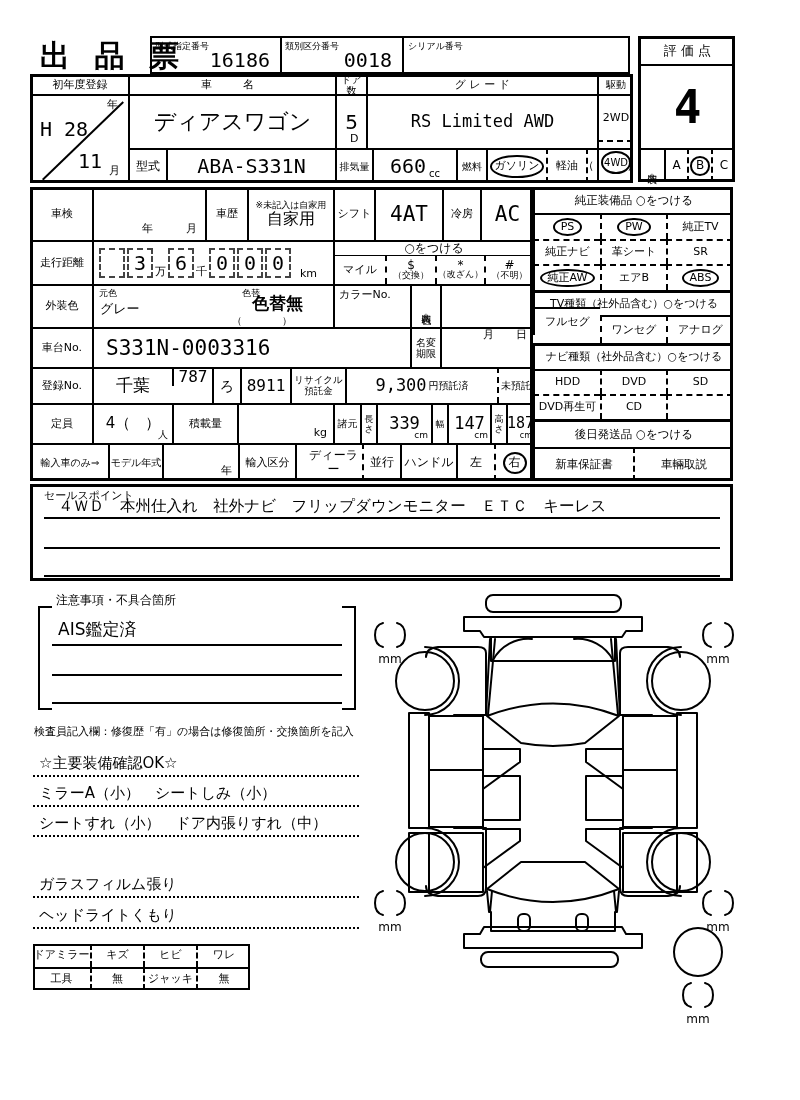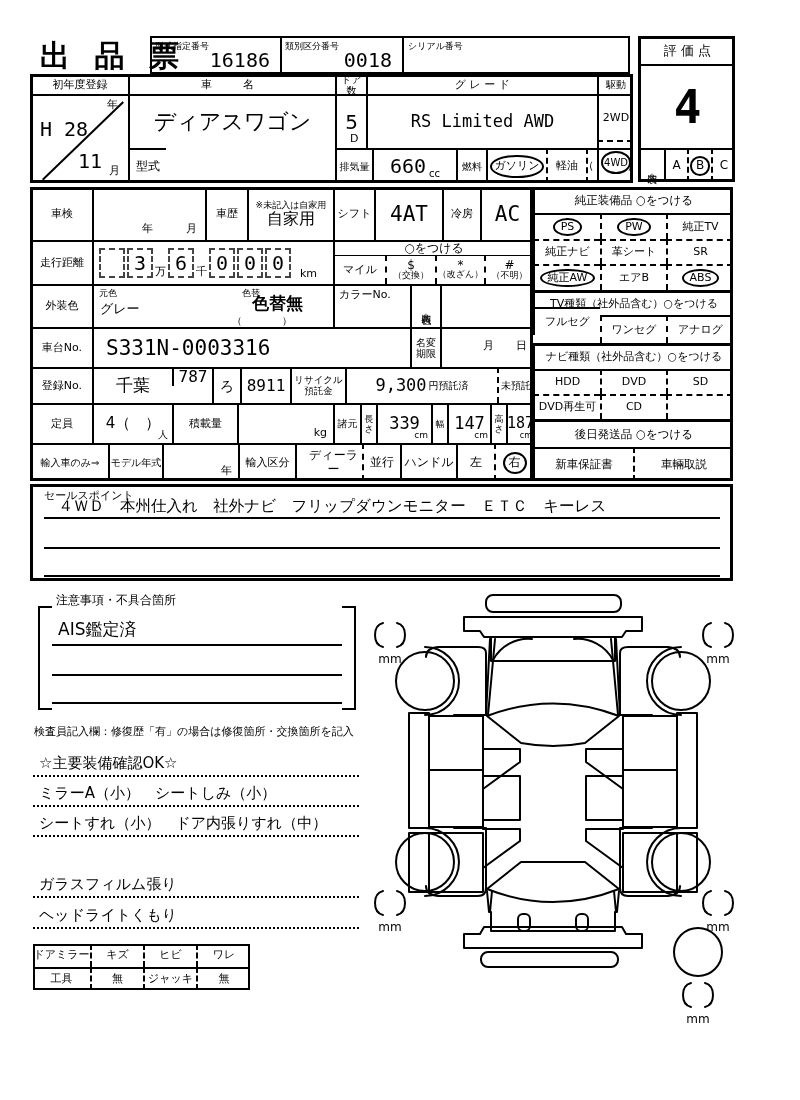--- a/index.html
+++ b/index.html
@@ -75,20 +75,21 @@
     <span>5</span>
     <span class="abs" style="bottom:2px;left:13px;font-size:11px;">D</span>
   </div>
   <div class="c mono" style="left:366px;top:94px;width:231px;height:54px;font-size:17px;">RS Limited AWD</div>
   <div class="c" style="left:597px;top:94px;width:36px;height:46px;font-size:11px;">2WD</div>
   <div class="c dt" style="left:597px;top:140px;width:36px;height:43px;font-size:10px;">
     <span class="circ" style="padding:4px 1px;">4WD</span>
   </div>
 
   <div class="c" style="left:128px;top:148px;width:38px;height:35px;font-size:12px;">型式</div>
+  <div class="c mono" style="left:166px;top:148px;width:169px;height:35px;font-size:20px;">ABA-S331N</div>
   <div class="c" style="left:335px;top:148px;width:37px;height:35px;font-size:10px;">排気量</div>
   <div class="c" style="left:372px;top:148px;width:84px;height:35px;">
     <span class="mono" style="font-size:20px;">660</span>
     <span style="font-size:10px;align-self:flex-end;margin:0 0 4px 3px;">cc</span>
   </div>
   <div class="c" style="left:456px;top:148px;width:30px;height:35px;font-size:10px;">燃料</div>
   <div class="c" style="left:486px;top:148px;width:60px;height:35px;font-size:11px;">
     <span class="circ" style="padding:3px 2px;">ガソリン</span>
   </div>
   <div class="c dl" style="left:546px;top:148px;width:40px;height:35px;font-size:11px;">軽油</div>
@@ -151,21 +152,21 @@
   </div>
   <div class="c vtext" style="left:410px;top:284px;width:30px;height:43px;font-size:10px;">内装色</div>
   <div class="c" style="left:440px;top:284px;width:93px;height:43px;"></div>
 
   <div class="c lbl" style="left:30px;top:327px;width:62px;height:40px;">車台No.</div>
   <div class="c start mono" style="left:92px;top:327px;width:318px;height:40px;font-size:21px;padding-left:12px;">S331N-0003316</div>
   <div class="c" style="left:410px;top:327px;width:30px;height:40px;flex-direction:column;font-size:10px;">
     <span>名変</span>
     <span>期限</span>
   </div>
-  <div class="c" style="left:440px;top:327px;width:93px;height:40px;justify-content:flex-end;align-items:center;">
+  <div class="c" style="left:440px;top:327px;width:93px;height:40px;justify-content:flex-end;align-items:flex-start;">
     <span style="font-size:11px;padding:0 6px 4px 0;">月　　日</span>
   </div>
 
   <div class="c lbl" style="left:30px;top:367px;width:62px;height:36px;">登録No.</div>
   <div class="c" style="left:92px;top:367px;width:80px;height:36px;font-size:17px;">千葉</div>
   <div class="c mono" style="left:172px;top:367px;width:40px;height:19px;font-size:16px;">787</div>
   <div class="c" style="left:212px;top:367px;width:28px;height:36px;font-size:14px;">ろ</div>
   <div class="c mono" style="left:240px;top:367px;width:50px;height:36px;font-size:16px;">8911</div>
   <div class="c" style="left:290px;top:367px;width:55px;height:36px;flex-direction:column;font-size:9.5px;">
     <span>リサイクル</span>

